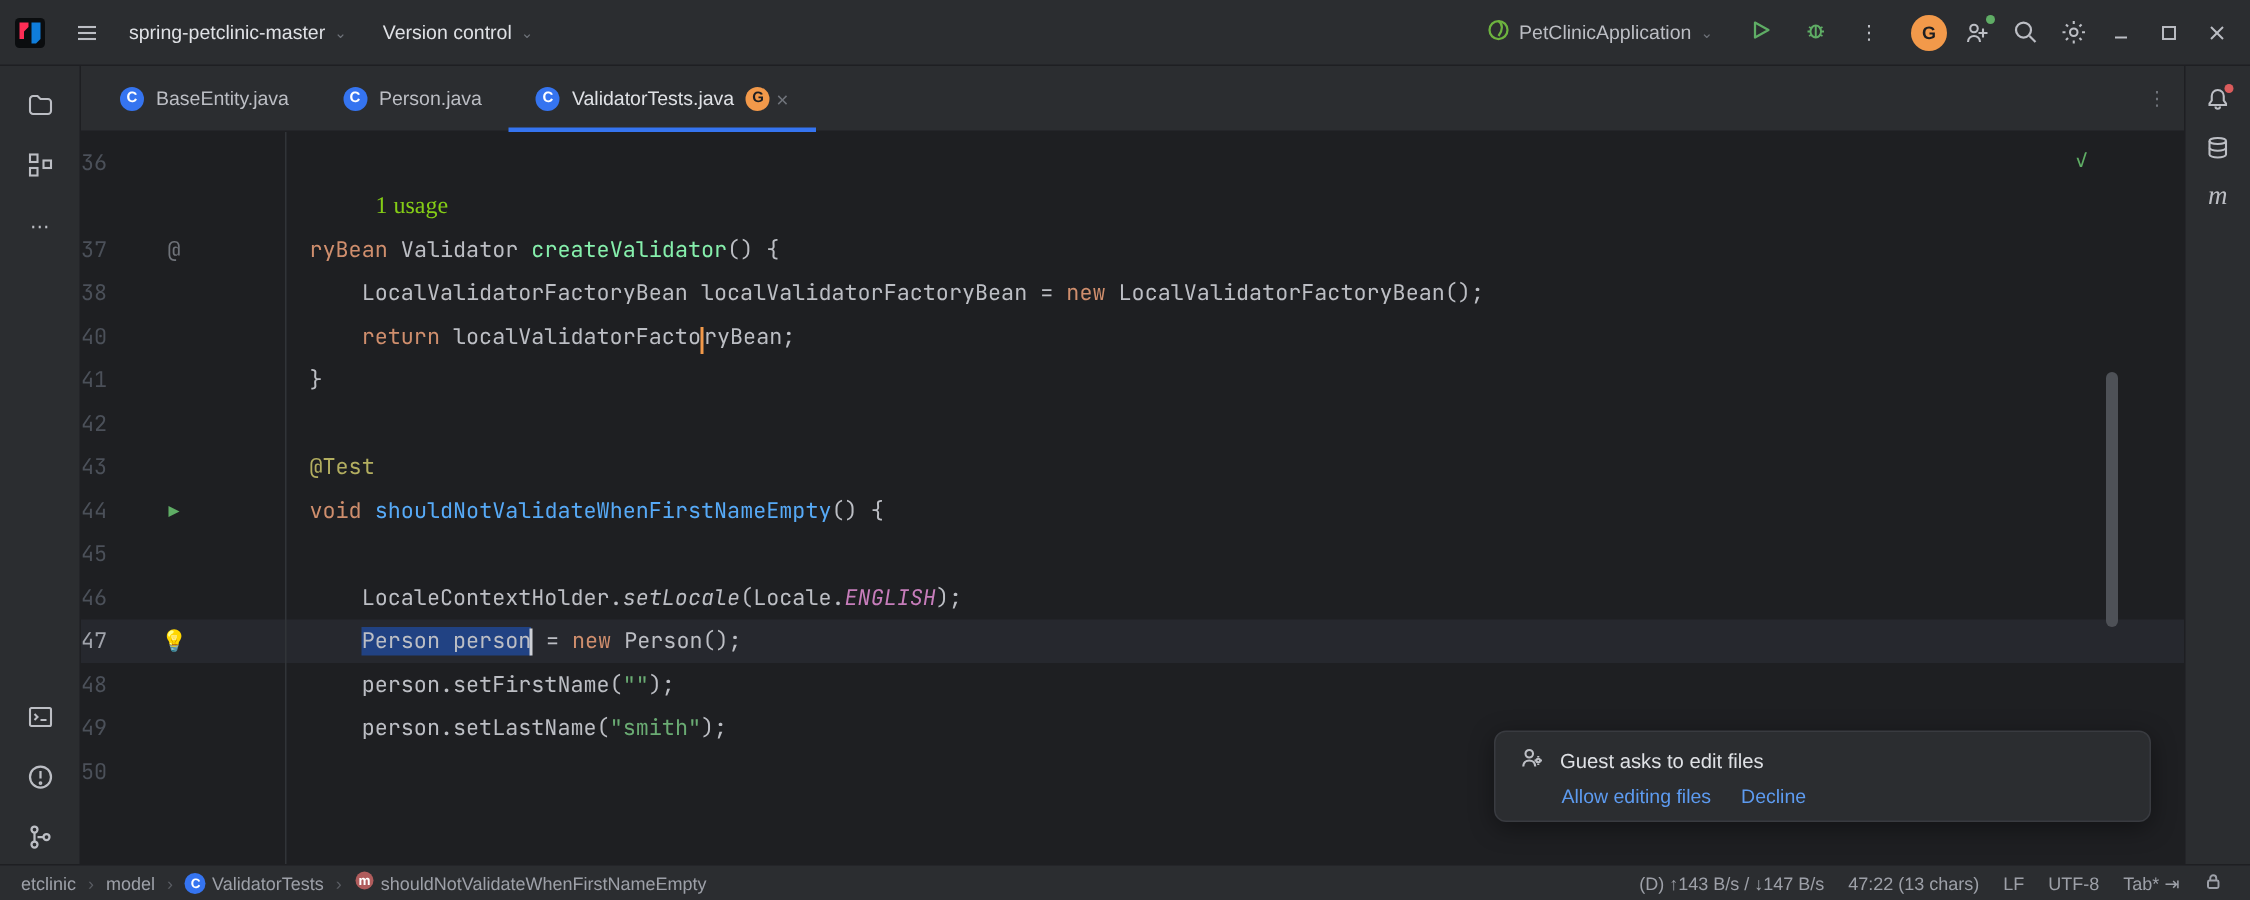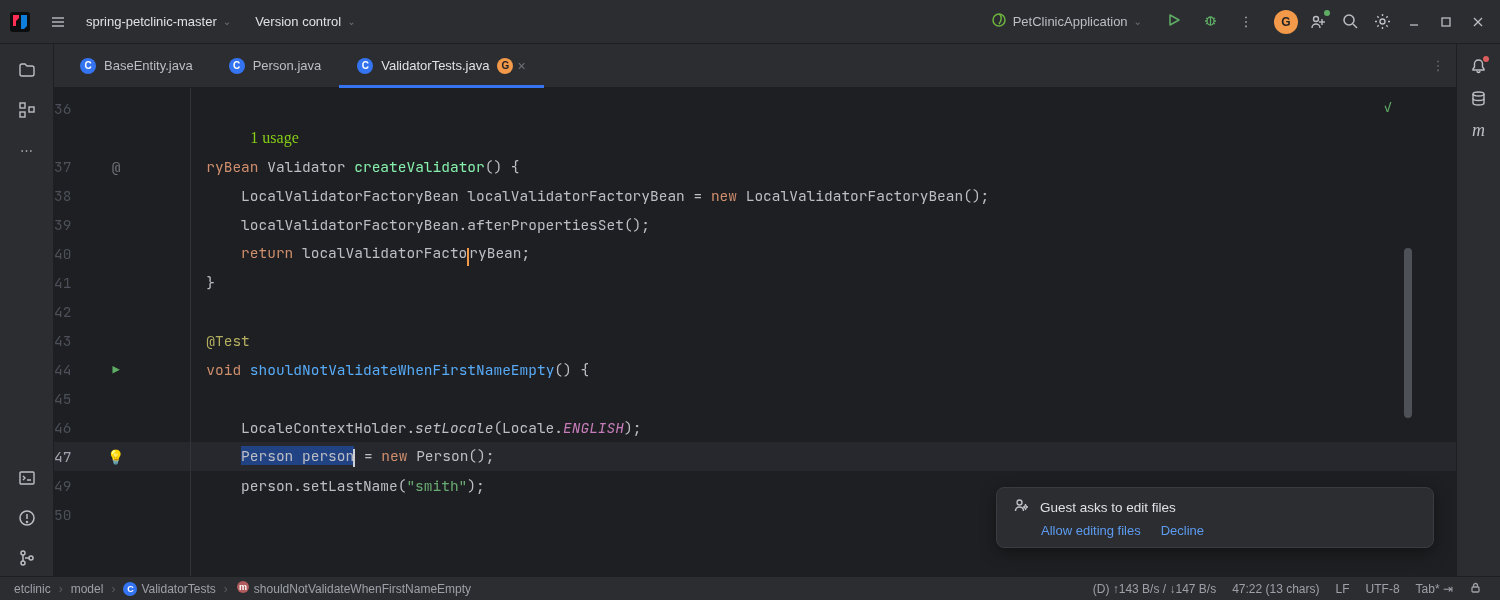--- a/index.html
+++ b/index.html
@@ -244,29 +244,29 @@
 
     <div class="editor">
       <span class="checkmark">✓</span>
       <div class="code-content" style="width:100%">
         <div class="indent-guide" style="left:136px;top:0;height:490px"></div>
 
         <div class="line"><span class="gutter-num">36</span><span class="gutter-icon"></span><span class="code"></span></div>
         <div class="line"><span class="gutter-num"></span><span class="gutter-icon"></span><span class="code">         <span class="hint">1 usage</span></span></div>
         <div class="line"><span class="gutter-num">37</span><span class="gutter-icon">@</span><span class="code">         <span class="kw">ryBean</span> <span>Validator</span> <span class="fn">createValidator</span><span>() {</span></span></div>
         <div class="line"><span class="gutter-num">38</span><span class="gutter-icon"></span><span class="code">             <span>LocalValidatorFactoryBean localValidatorFactoryBean = </span><span class="kw">new</span><span> LocalValidatorFactoryBean();</span></span></div>
-        <div class="line"><span class="gutter-num">39</span><span class="gutter-icon"></span><span class="code">             <span>localValidatorFactoryBean.afterPropertiesSet();</span></span></div>
         <div class="line"><span class="gutter-num">40</span><span class="gutter-icon"></span><span class="code">             <span class="kw">return</span><span> localValidatorFacto</span><span class="caret-orange"></span><span>ryBean;</span></span></div>
         <div class="line"><span class="gutter-num">41</span><span class="gutter-icon"></span><span class="code">         <span>}</span></span></div>
         <div class="line"><span class="gutter-num">42</span><span class="gutter-icon"></span><span class="code"></span></div>
         <div class="line"><span class="gutter-num">43</span><span class="gutter-icon"></span><span class="code">         <span class="ann">@Test</span></span></div>
         <div class="line"><span class="gutter-num">44</span><span class="gutter-icon play-gut">▶</span><span class="code">         <span class="kw">void</span> <span class="fn2">shouldNotValidateWhenFirstNameEmpty</span><span>() {</span></span></div>
         <div class="line"><span class="gutter-num">45</span><span class="gutter-icon"></span><span class="code"></span></div>
         <div class="line"><span class="gutter-num">46</span><span class="gutter-icon"></span><span class="code">             <span>LocaleContextHolder.</span><span class="it">setLocale</span><span>(Locale.</span><span class="it" style="color:#c77dbb">ENGLISH</span><span>);</span></span></div>
         <div class="line hl"><span class="gutter-num" style="color:#a0a3ab">47</span><span class="gutter-icon bulb">💡</span><span class="code">             <span class="sel">Person person</span><span class="caret"></span><span> = </span><span class="kw">new</span><span> Person();</span></span></div>
+        <div class="line"><span class="gutter-num">48</span><span class="gutter-icon"></span><span class="code">             <span>person.setFirstName(</span><span class="str">""</span><span>);</span></span></div>
         <div class="line"><span class="gutter-num">49</span><span class="gutter-icon"></span><span class="code">             <span>person.setLastName(</span><span class="str">"smith"</span><span>);</span></span></div>
         <div class="line"><span class="gutter-num">50</span><span class="gutter-icon"></span><span class="code"></span></div>
       </div>
       <div class="scrollbar-track">
         <div class="scrollbar-thumb" style="top:60px;height:170px"></div>
       </div>
     </div>
   </div>
 
   <div class="right-strip">

